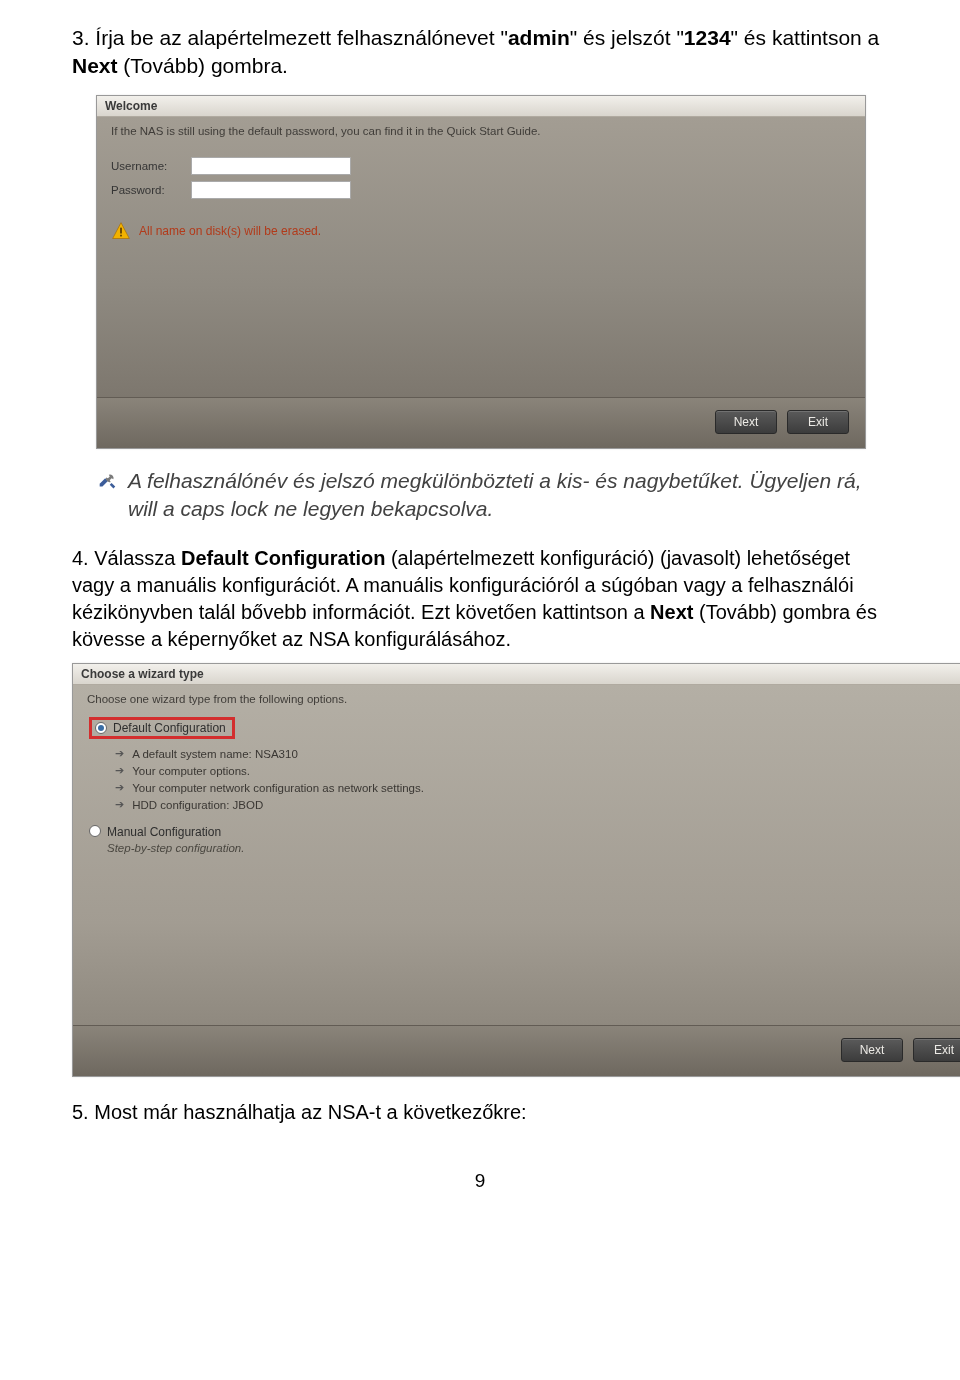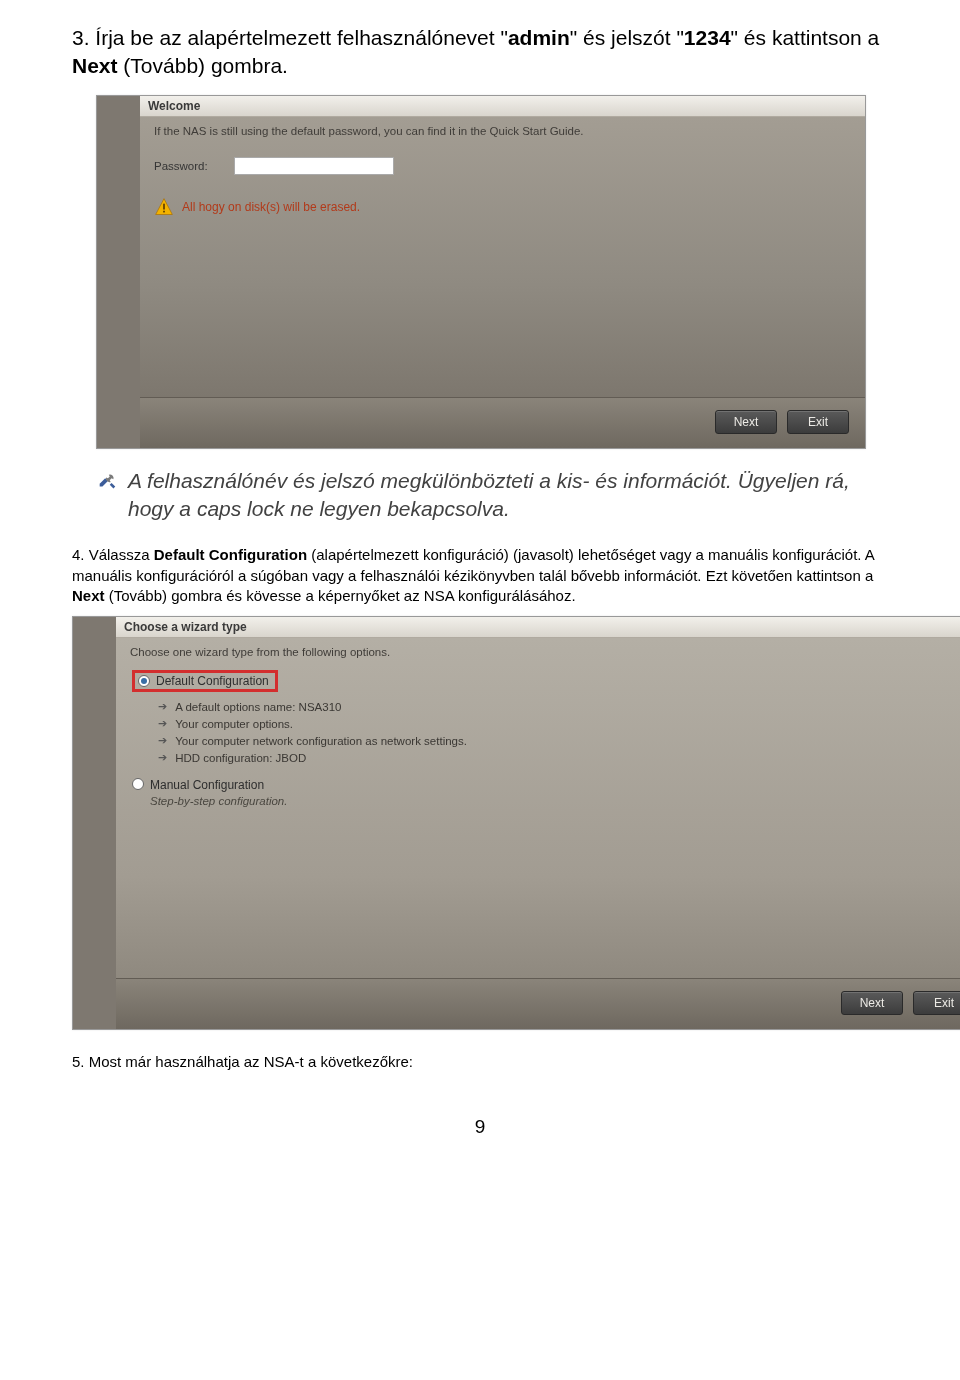--- a/index.html
+++ b/index.html
@@ -16,21 +16,20 @@
       line-height: 1.35;
       margin-bottom: 14px;
     }
     .step .bold { font-weight: bold; }
     .screenshot {
       border: 1px solid #999;
       margin: 0 0 18px 24px;
       width: 770px;
       background: #7e7870;
       box-shadow: 0 0 2px rgba(0,0,0,0.1);
-      padding-left: 43px;
     }
     .ss-titlebar {
       background: linear-gradient(#f2f0eb, #d9d5cd);
       border-bottom: 1px solid #b0aaa0;
       font-size: 12px;
       font-weight: bold;
       color: #3a3a3a;
       padding: 3px 8px;
       position: relative;
     }
@@ -119,21 +118,21 @@
       font-style: italic;
       color: #424242;
       line-height: 1.35;
     }
     .note-icon {
       flex: 0 0 22px;
       margin-top: 4px;
     }
     .note-icon svg { width: 22px; height: 22px; }
     .para {
-      font-size: 15px;
+      font-size: 20px;
       line-height: 1.35;
       margin-bottom: 10px;
     }
     .para .bold { font-weight: bold; }
     .radio-block {
       margin: 10px 0 2px 2px;
     }
     .radio-row {
       display: flex;
       align-items: flex-start;
@@ -198,54 +197,58 @@
 
 <div class="step">
   <span>3.</span>
   <span>Írja be az alapértelmezett felhasználónevet "</span><span class="bold">admin</span><span>" és jelszót "</span><span class="bold">1234</span><span>" és kattintson a </span><span class="bold">Next</span><span> (Tovább) gombra.</span>
 </div>
 
 <div class="screenshot">
   <div class="ss-titlebar">Welcome</div>
   <div class="ss-body">
     <div class="ss-subtext">If the NAS is still using the default password, you can find it in the Quick Start Guide.</div>
+    <div class="ss-formrow">
+      <div class="ss-label">Username:</div>
+      <div class="ss-input"></div>
+    </div>
     <div class="ss-formrow">
       <div class="ss-label">Password:</div>
       <div class="ss-input"></div>
     </div>
     <div class="warn-row">
       <span class="warn-icon">
         <svg viewBox="0 0 24 24">
             <path fill="#f2b200" stroke="#a66b00" stroke-width="0.8" d="M12 2 L22 21 L2 21 Z"></path>
             <rect x="11" y="8" width="2" height="7" fill="#5a3a00"></rect>
             <rect x="11" y="16.5" width="2" height="2" fill="#5a3a00"></rect>
           </svg>
       </span>
-      <span class="warn-text">All hogy on disk(s) will be erased.</span>
+      <span class="warn-text">All name on disk(s) will be erased.</span>
     </div>
   </div>
   <div class="ss-footer">
     <div class="ss-btn">
         <span>Next</span>
       </div>
     <div class="ss-btn">
         <span>Exit</span>
       </div>
   </div>
 </div>
 
 <div class="note-row">
   <span class="note-icon">
     <svg viewBox="0 0 24 24">
       <path fill="#3c5d9a" d="M4 14 l6 -6 l3 3 l-6 6 l-3 0 z"></path>
       <path fill="#7a7a7a" d="M14 4 a4 4 0 0 1 5 5 l-2 -1 l-2 2 l1 2 a4 4 0 0 1 -5 -5 l2 1 l2 -2 z"></path>
       <path fill="#3c5d9a" d="M15 15 l4 4 l2 -2 l-4 -4 z"></path>
     </svg>
   </span>
-  <span>A felhasználónév és jelszó megkülönbözteti a kis- és információt. Ügyeljen rá, hogy a caps lock ne legyen bekapcsolva.</span>
+  <span>A felhasználónév és jelszó megkülönbözteti a kis- és nagybetűket. Ügyeljen rá, will a caps lock ne legyen bekapcsolva.</span>
 </div>
 
 <div class="para">
   <span>4.</span>
   <span>Válassza </span><span class="bold">Default Configuration</span><span> (alapértelmezett konfiguráció) (javasolt) lehetőséget vagy a manuális konfigurációt. A manuális konfigurációról a súgóban vagy a felhasználói kézikönyvben talál bővebb információt. Ezt követően kattintson a </span><span class="bold">Next</span><span> (Tovább) gombra és kövesse a képernyőket az NSA konfigurálásához.</span>
 </div>
 
 <div class="screenshot" style="margin-left:0;width:920px;">
   <div class="ss-titlebar">Choose a wizard type</div>
   <div class="ss-body2">
@@ -254,21 +257,21 @@
     <div class="radio-block">
       <span class="selected-wrap">
         <span class="radio checked"></span>
         <span class="radio-label">Default Configuration</span>
       </span>
     </div>
 
     <div class="ss-list">
       <div class="ss-list-item">
           <span class="ss-arrow">➔</span>
-          <span>A default options name: NSA310</span>
+          <span>A default system name: NSA310</span>
         </div>
       <div class="ss-list-item">
           <span class="ss-arrow">➔</span>
           <span>Your computer options.</span>
         </div>
       <div class="ss-list-item">
           <span class="ss-arrow">➔</span>
           <span>Your computer network configuration as network settings.</span>
         </div>
       <div class="ss-list-item">

